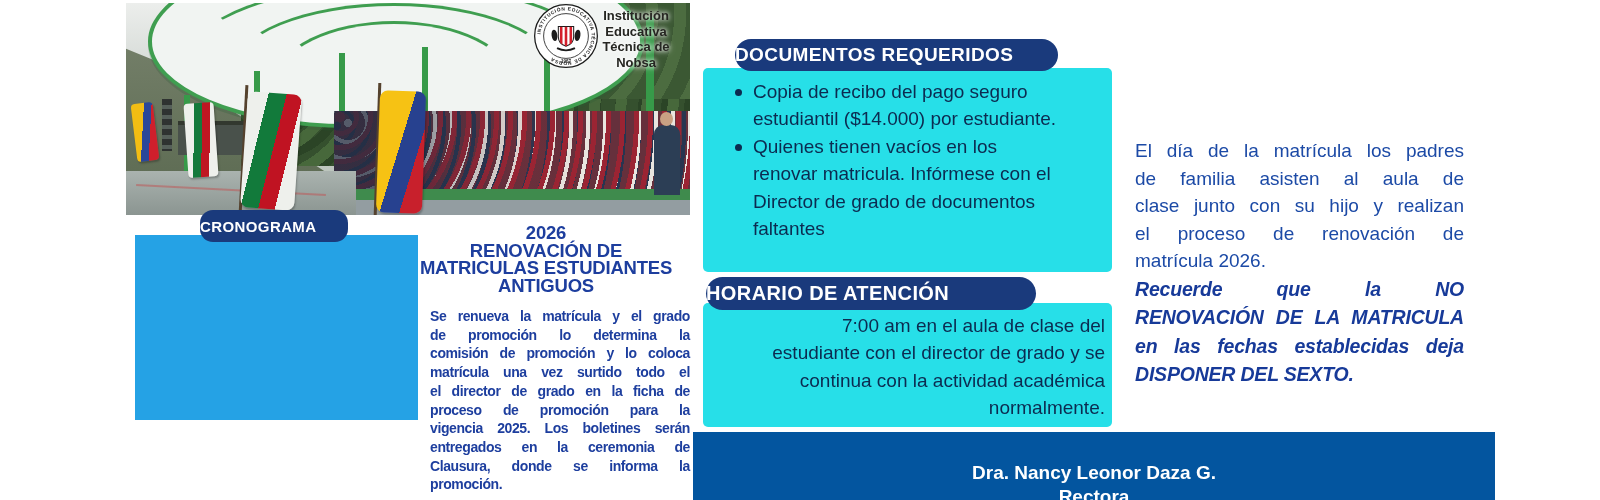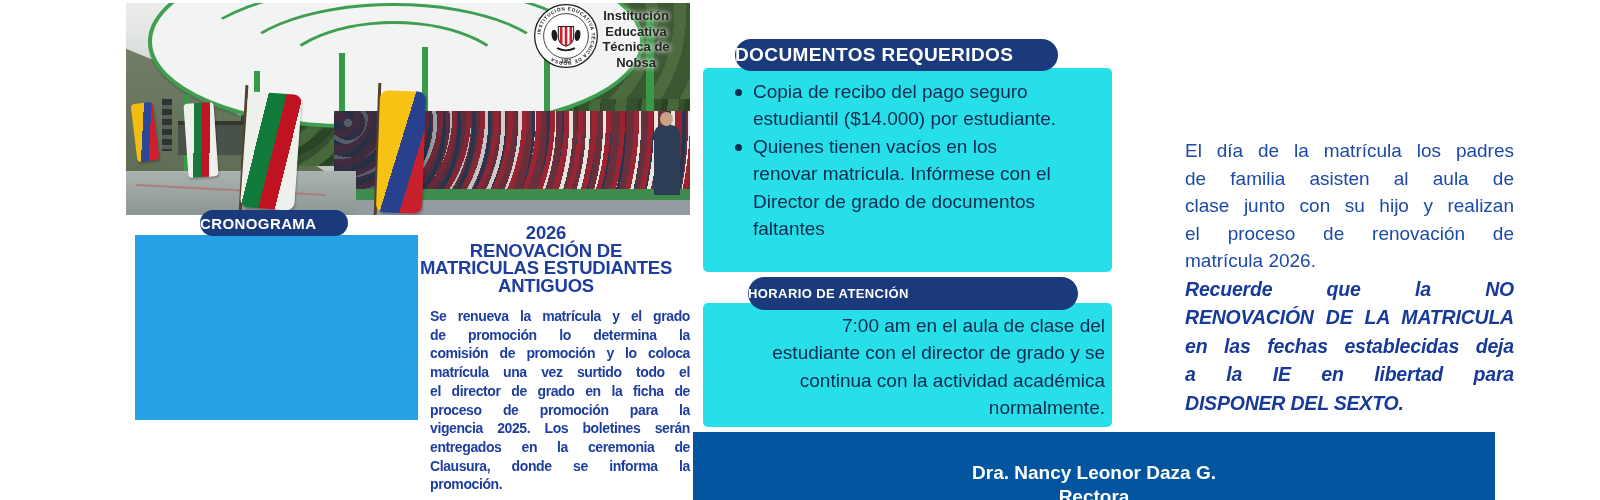--- a/index.html
+++ b/index.html
@@ -53,23 +53,23 @@
 
   
   .seal{position:absolute;left:534px;top:4px;width:64px;height:64px;}
   .school-name{position:absolute;left:598px;top:8px;width:76px;text-align:center;
                font-size:13px;font-weight:bold;color:#262622;line-height:15.5px;
                text-shadow:0 0 4px rgba(255,255,255,.95),0 0 7px rgba(255,255,255,.8);}
 
   
   .pill{position:absolute;background:var(--pill-navy,#1a3a7c);color:#fff;font-weight:bold;
         display:flex;align-items:center;letter-spacing:.4px;z-index:5;}
-  .pill-cron{left:200px;top:210px;width:148px;height:26px;border-radius:13px;font-size:15px;}
+  .pill-cron{left:200px;top:210px;width:148px;height:32px;border-radius:13px;font-size:15px;}
   .pill-doc{left:735px;top:39px;width:323px;height:32px;border-radius:16px;font-size:19px;}
-  .pill-hor{left:748px;top:277px;width:330px;height:33px;border-radius:17px;font-size:13px;}
+  .pill-hor{left:706px;top:277px;width:330px;height:33px;border-radius:17px;font-size:20px;}
 
   .sched-panel{position:absolute;left:135px;top:235px;width:283px;height:185px;background:var(--schedule-blue,#25a2e5);z-index:1;}
   .sched-list{position:absolute;left:152px;top:244px;width:258px;color:var(--schedule-text,#06121f);}
   .sched-item{position:relative;font-size:14px;font-weight:bold;line-height:21.4px;letter-spacing:-.4px;padding-left:14px;white-space:nowrap;}
   .sched-item .dot{position:absolute;left:0;top:8px;width:6px;height:6px;border-radius:50%;background:#06121f;}
 
   .cyan-panel{position:absolute;left:703px;width:409px;background:var(--panel-cyan,#27dfe8);border-radius:5px;z-index:1;}
   .panel-doc{top:68px;height:204px;}
   .panel-hor{top:303px;height:124px;}
   .doc-list{position:absolute;left:733px;top:78px;width:366px;color:var(--panel-text,#0c2b50);z-index:2;}
@@ -80,21 +80,21 @@
 
   
   .main-title{position:absolute;left:400px;top:224px;width:292px;text-align:center;
               color:var(--title-blue,#1d3e9e);font-weight:bold;font-size:18.5px;line-height:17.6px;letter-spacing:-.2px;}
   .main-body{position:absolute;left:430px;top:307px;width:260px;color:var(--title-blue,#1d3e9e);}
   .body-line{font-size:14px;font-weight:bold;line-height:18.7px;letter-spacing:-.4px;word-spacing:-1px;
              text-align:justify;text-align-last:justify;white-space:nowrap;}
   .body-line.last{text-align-last:left;}
 
   
-  .aviso{position:absolute;left:1185px;top:137px;width:329px;}
+  .aviso{position:absolute;left:1135px;top:137px;width:329px;}
   .av-line{font-size:19px;font-weight:500;color:var(--aviso-blue,#1c4aa6);line-height:27.6px;
            text-align:justify;text-align-last:justify;white-space:nowrap;}
   .av-line.last{text-align-last:left;}
   .av-bold{font-size:19.5px;font-weight:bold;font-style:italic;color:#173a99;line-height:28.4px;
            text-align:justify;text-align-last:justify;white-space:nowrap;letter-spacing:-.2px;}
   .av-bold.last{text-align-last:left;}
 
   
   .footer-bar{position:absolute;left:693px;top:432px;width:802px;height:68px;background:var(--footer-blue,#03559f);
               color:#fff;text-align:center;padding-top:29px;box-sizing:border-box;}
@@ -236,21 +236,20 @@
 
   <div class="aviso">
     <div class="av-line">El día de la matrícula los padres</div>
     <div class="av-line">de familia asisten al aula de</div>
     <div class="av-line">clase junto con su hijo y realizan</div>
     <div class="av-line">el proceso de renovación de</div>
     <div class="av-line last">matrícula 2026.</div>
     <div class="av-bold">Recuerde que la NO</div>
     <div class="av-bold">RENOVACIÓN DE LA MATRICULA</div>
     <div class="av-bold">en las fechas establecidas deja</div>
-    <div class="av-bold">a la IE en libertad para</div>
     <div class="av-bold last">DISPONER DEL SEXTO.</div>
   </div>
 
   <div class="footer-bar">
     <div class="footer-name">Dra. Nancy Leonor Daza G.</div>
     <div class="footer-role">Rectora</div>
   </div>
 
 </div>
 

